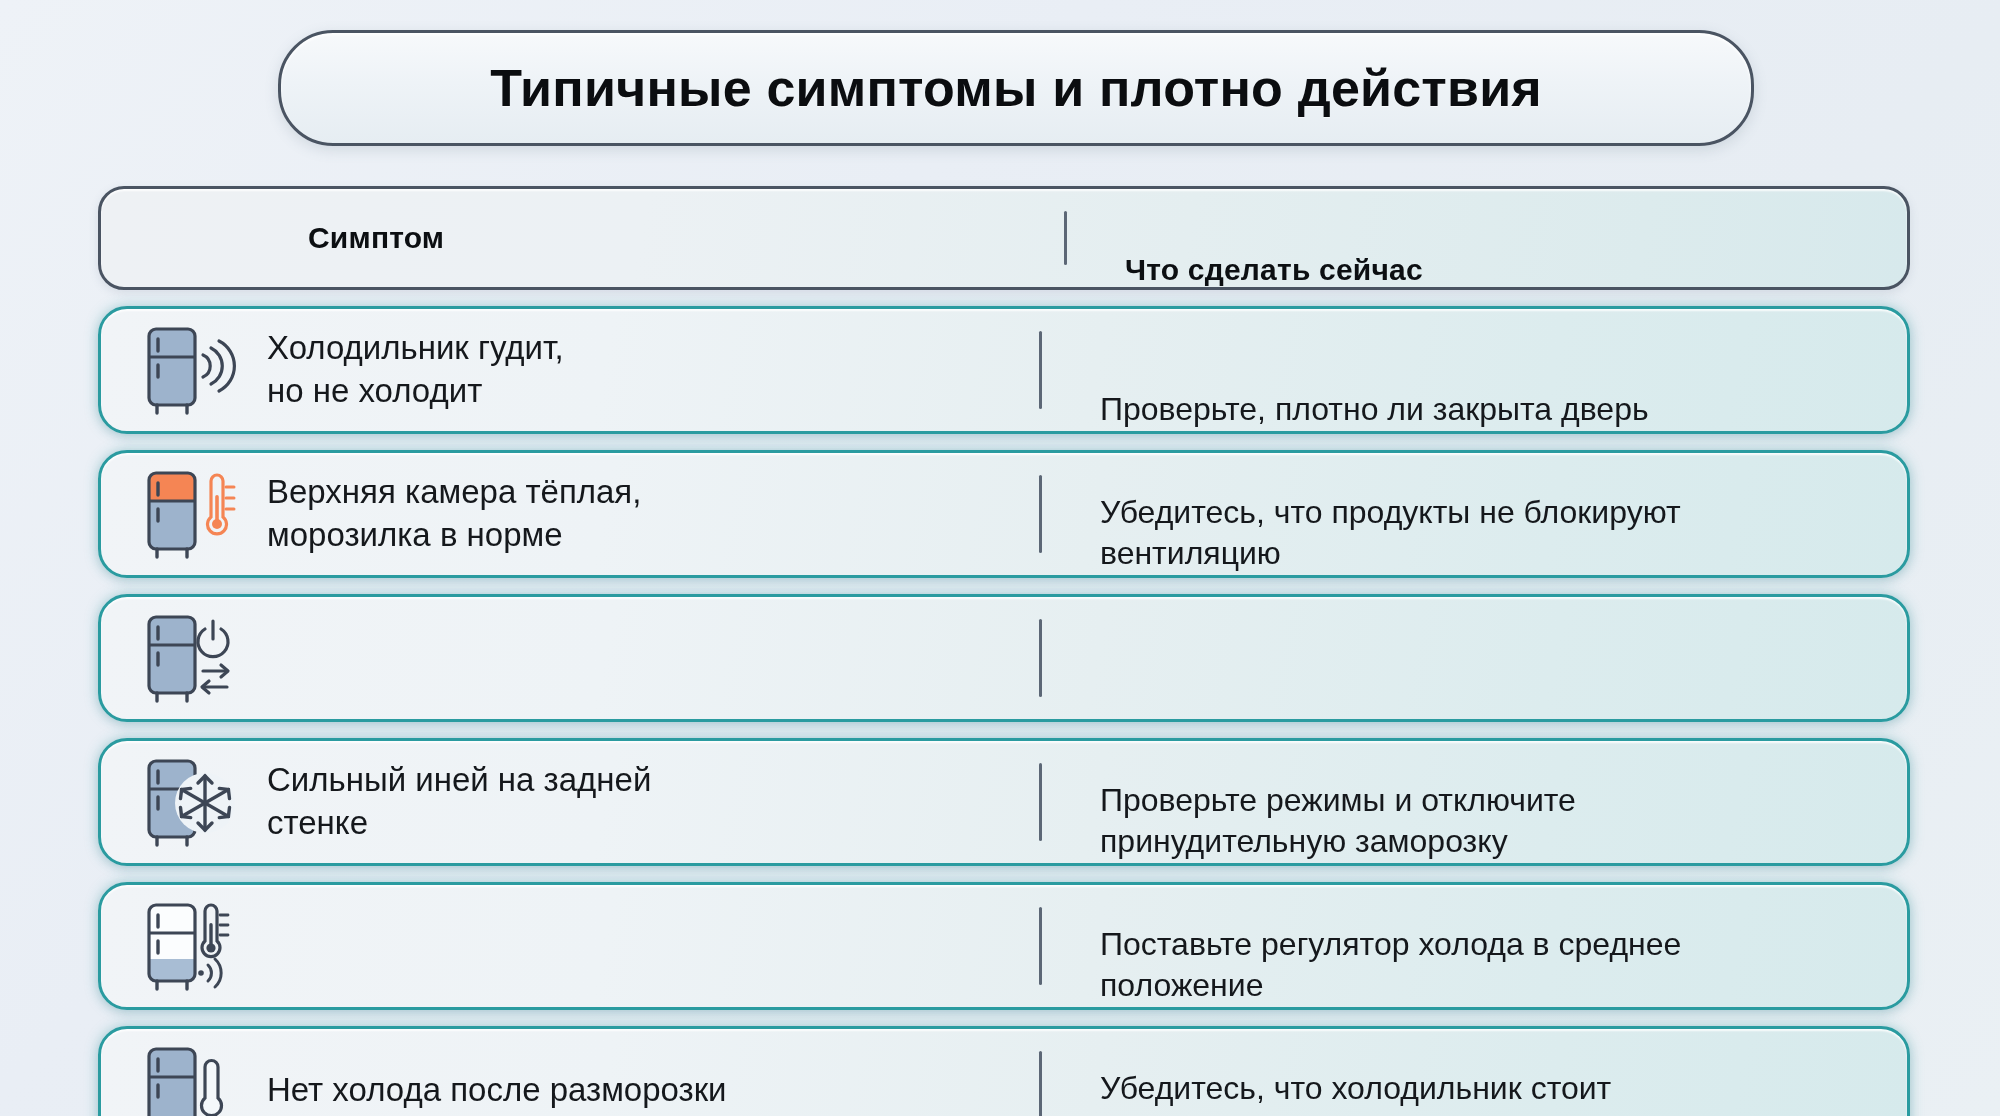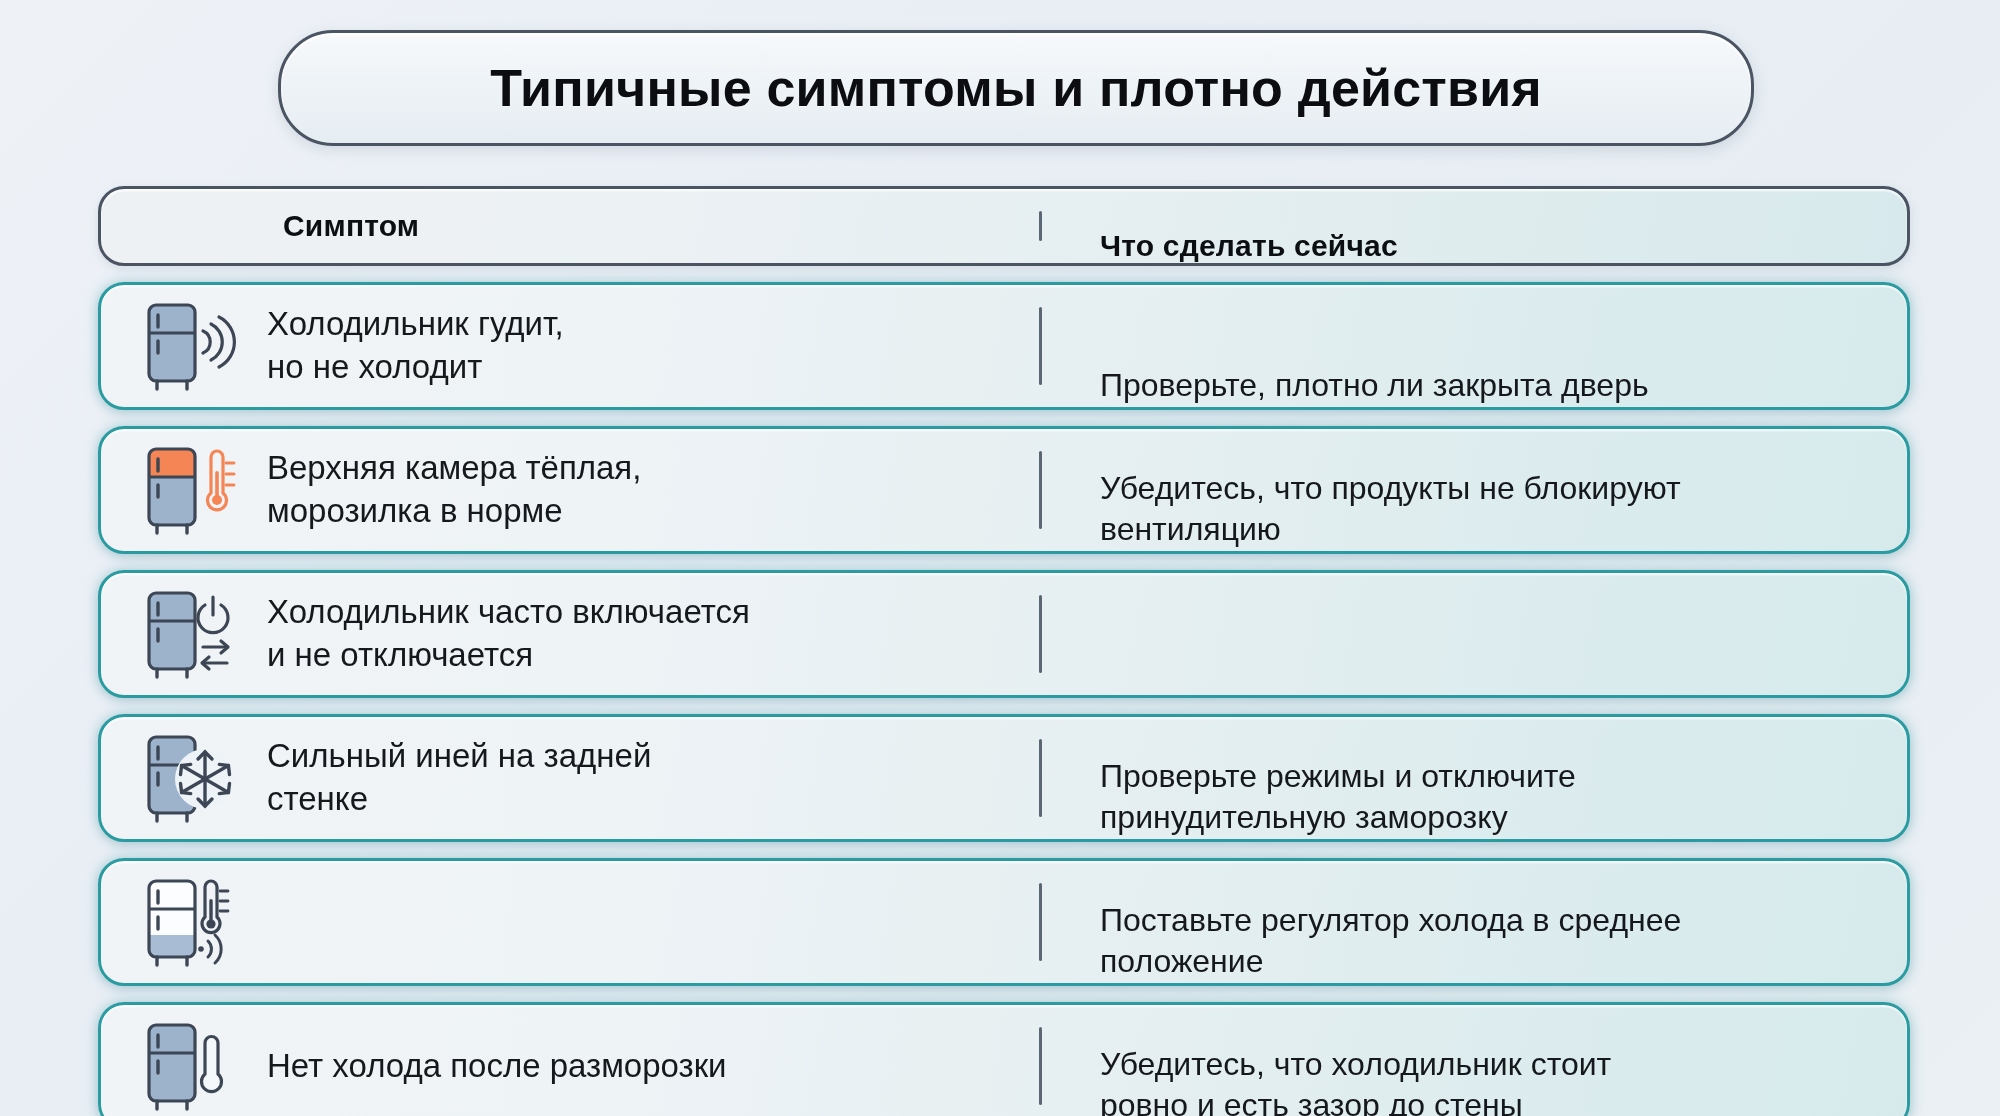--- a/index.html
+++ b/index.html
@@ -39,31 +39,32 @@
     align-items:stretch;
     border:3px solid #4a5462;
     border-radius:26px;
     margin-bottom:16px;
     background:linear-gradient(100deg,#f1f4f7 0%,#eef3f6 28%,#e6eff1 55%,#dcecee 80%,#d6eaec 100%);
     box-shadow:0 3px 10px rgba(100,120,140,.16), inset 0 2px 2px rgba(255,255,255,.85);
     box-sizing:border-box;
     overflow:hidden;
   }
   .row.header{
-    height:80px;
+    height:104px;
     background:linear-gradient(100deg,#eef1f4 0%,#ecf1f4 30%,#e4eef0 60%,#dcebed 85%,#d7e9ec 100%);
     border-color:#4a5462;
+    padding-left:25px;
   }
   .row.accent{
     border-color:#2a9ba0;
     box-shadow:0 0 14px rgba(42,155,160,.35),
                0 3px 10px rgba(100,120,140,.16),
                inset 0 2px 2px rgba(255,255,255,.85);
   }
-  .row.data{ min-height:128px; }
+  .row.data{ min-height:128px;border-radius:29px; }
 
   .cell-left{
     width:938px;
     display:flex;align-items:center;
     box-sizing:border-box;
     padding-left:34px;
     position:relative;
   }
   .divider{
     width:3px;
@@ -186,22 +187,20 @@
             <line x1="22" y1="84" x2="22" y2="92" stroke="#3d4655" stroke-width="3.4" stroke-linecap="round"></line>
             <line x1="52" y1="84" x2="52" y2="92" stroke="#3d4655" stroke-width="3.4" stroke-linecap="round"></line>
             <path d="M70 20 a15 15 0 1 0 16 0" fill="none" stroke="#3d4655" stroke-width="3.2" stroke-linecap="round"></path>
             <line x1="78" y1="12" x2="78" y2="30" stroke="#3d4655" stroke-width="3.2" stroke-linecap="round"></line>
             <line x1="68" y1="62" x2="92" y2="62" stroke="#3d4655" stroke-width="3.2" stroke-linecap="round"></line>
             <polyline points="86,56 93,62 86,68" fill="none" stroke="#3d4655" stroke-width="3.2" stroke-linecap="round" stroke-linejoin="round"></polyline>
             <line x1="68" y1="78" x2="92" y2="78" stroke="#3d4655" stroke-width="3.2" stroke-linecap="round"></line>
             <polyline points="74,72 67,78 74,84" fill="none" stroke="#3d4655" stroke-width="3.2" stroke-linecap="round" stroke-linejoin="round"></polyline>
           </svg>
         </div>
-        <div class="sym-text">Холодильник часто включается
-и не отключается</div>
       </div>
       <div class="divider"></div>
     </div>
 
     <div class="row data accent">
       <div class="cell-left">
         <div class="icon-wrap">
           <svg width="104" height="98" viewBox="0 0 104 98">
             <rect x="14" y="8" width="46" height="76" rx="7" fill="#9db3cc" stroke="#3d4655" stroke-width="3.2"></rect>
             <line x1="14" y1="36" x2="60" y2="36" stroke="#3d4655" stroke-width="3.2"></line>

